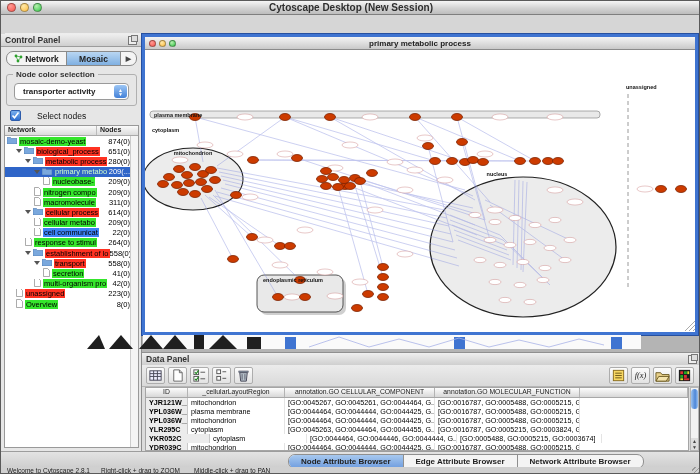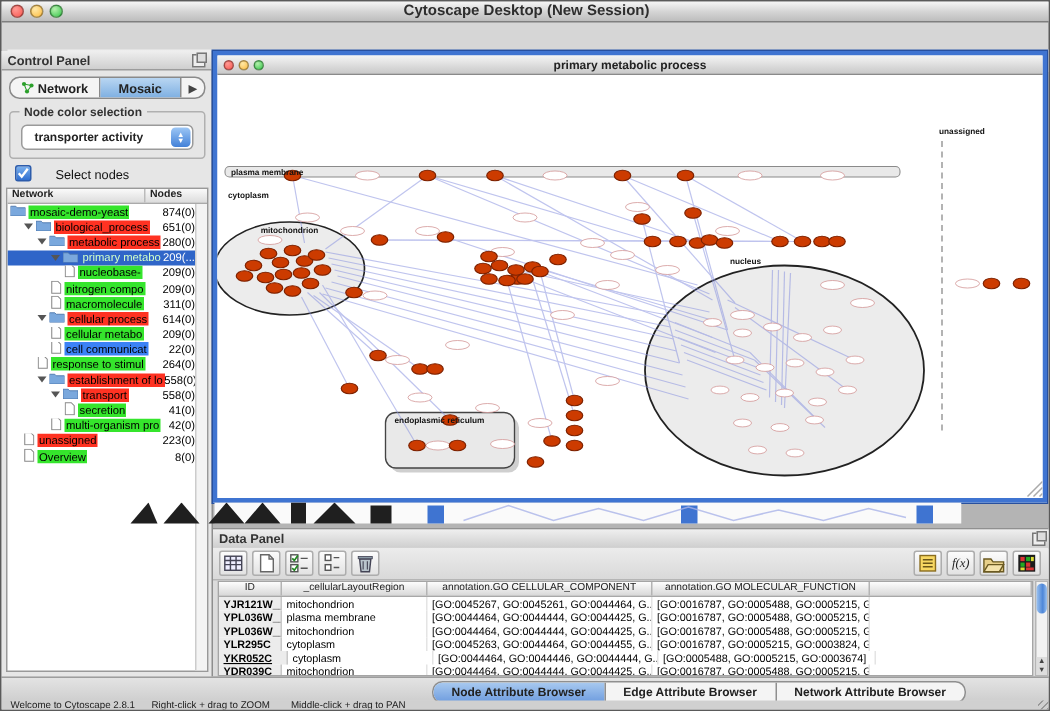--- a/index.html
+++ b/index.html
@@ -730,21 +730,21 @@
           <div style="width: 150px;">[GO:0044464, GO:0044444, GO:0044425, G...</div>
           <div style="width: 145px;">[GO:0016787, GO:0005488, GO:0005215, G...</div>
         </div>
         <div class="dt-row">
           <div class="id" style="width: 42px;">YLR295C</div>
           <div style="width: 97px;">cytoplasm</div>
           <div style="width: 150px;">[GO:0045263, GO:0044464, GO:0044455, G...</div>
           <div style="width: 145px;">[GO:0016787, GO:0005215, GO:0003824, G...</div>
         </div>
         <div class="dt-row">
-          <div class="id" style="width: 46px; text-decoration: underline;">YKR052C</div>
+          <div class="id" style="width: 64px;">YKR052C</div>
           <div style="width: 97px;">cytoplasm</div>
           <div style="width: 150px;">[GO:0044464, GO:0044446, GO:0044444, G...</div>
           <div style="width: 145px;">[GO:0005488, GO:0005215, GO:0003674]</div>
         </div>
         <div class="dt-row">
           <div class="id" style="width: 42px;">YDR039C__1</div>
           <div style="width: 97px;">mitochondrion</div>
           <div style="width: 150px;">[GO:0044464, GO:0044444, GO:0044425, G...</div>
           <div style="width: 145px;">[GO:0016787, GO:0005488, GO:0005215, G...</div>
         </div>

